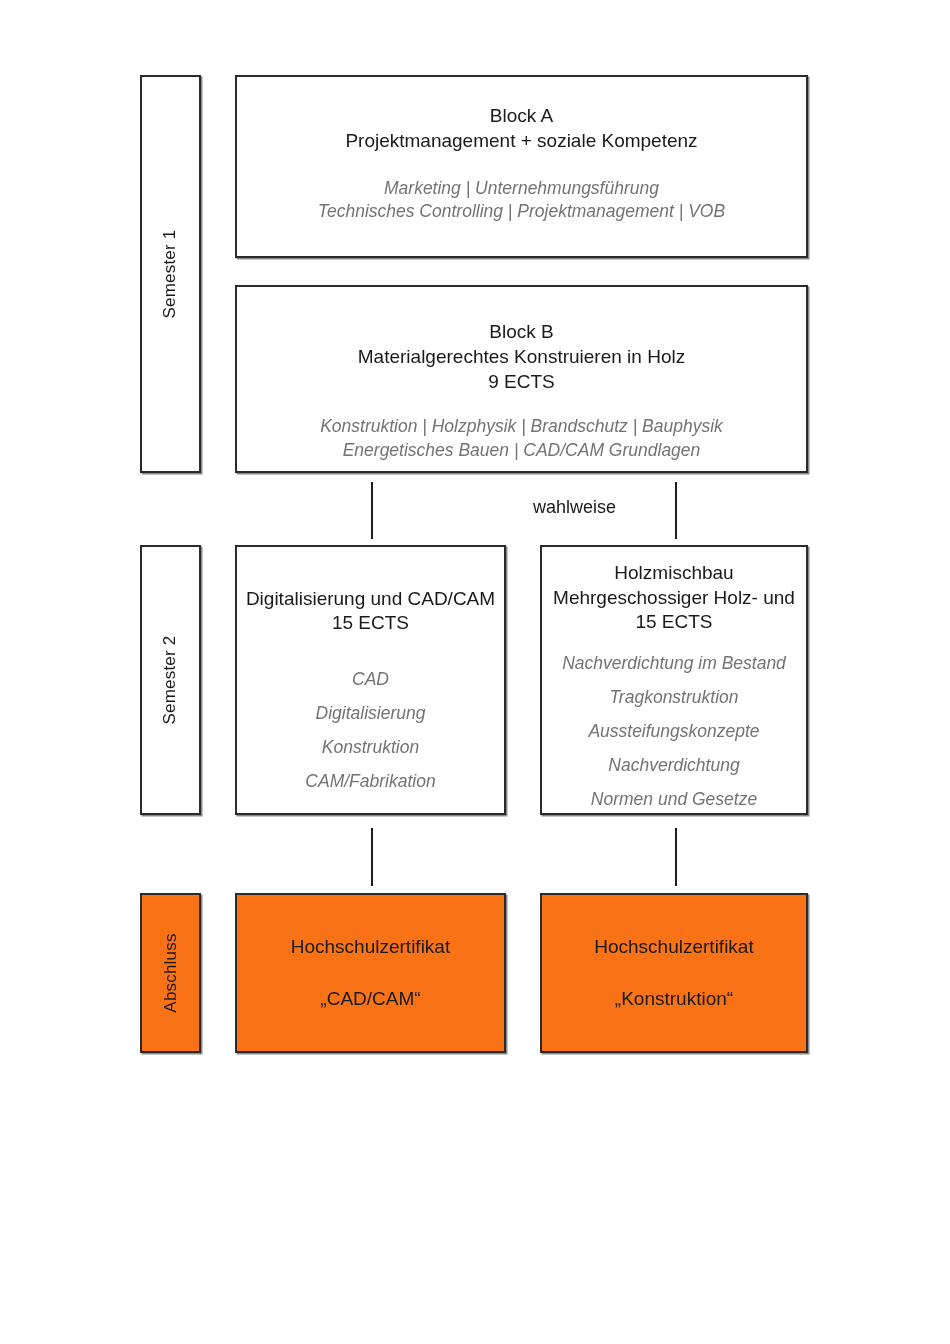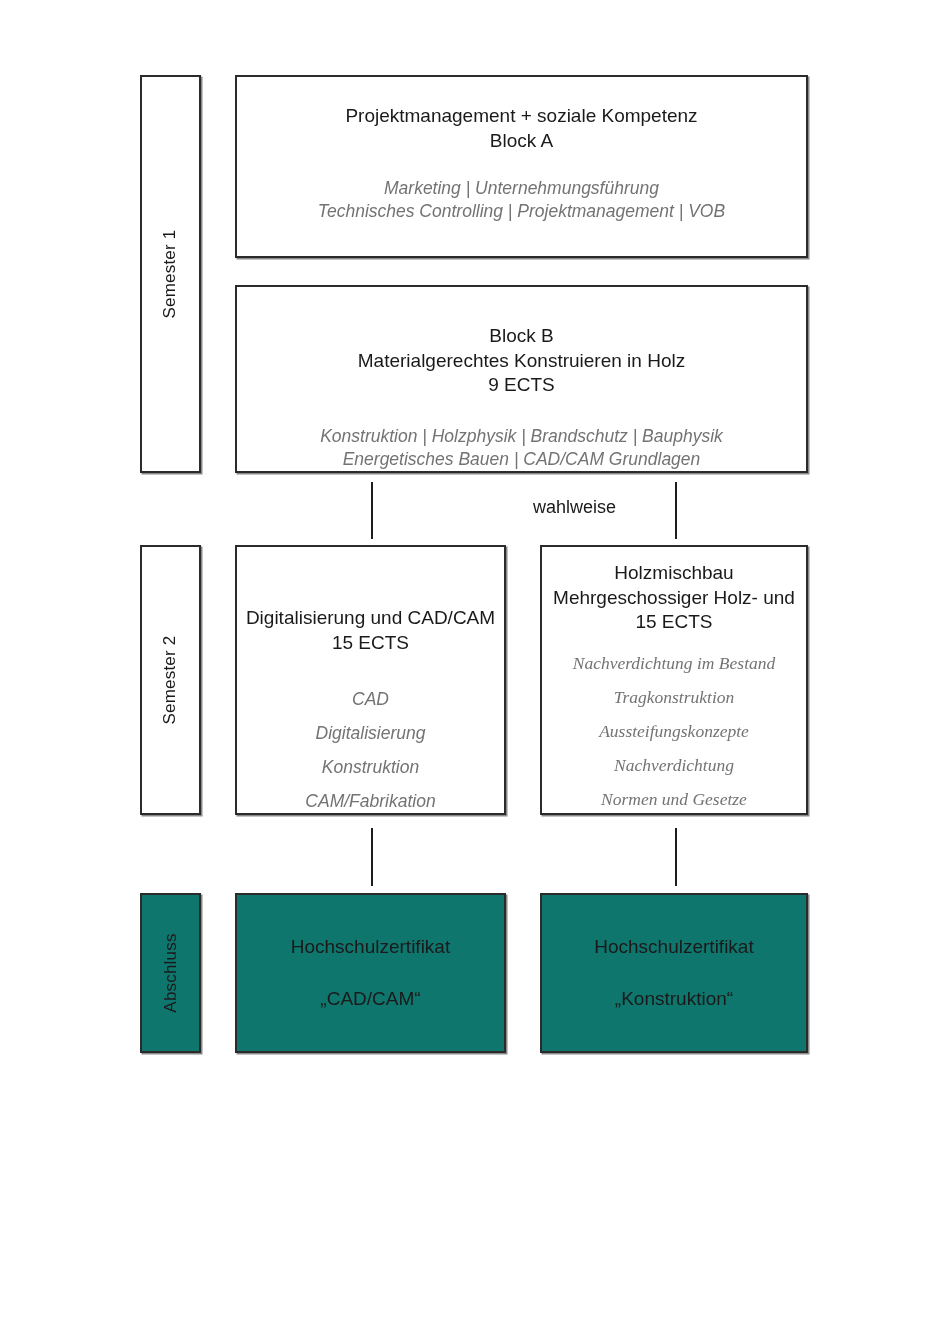--- a/index.html
+++ b/index.html
@@ -24,21 +24,21 @@
 
   
   .box {
     position: absolute;
     box-sizing: border-box;
     border: 2px solid #2b2b2b;
     background: #ffffff;
     box-shadow: 1.5px 1.5px 0 rgba(40,40,40,0.55);
   }
   .box.shaded {
-    background: #0f766e;
+    background: #f97316;
   }
 
   
   .side-label {
     position: absolute;
     left: 0; top: 0;
     width: 100%;
     height: 100%;
     display: flex;
     align-items: center;
@@ -114,32 +114,32 @@
 
   <div class="box" style="left:140px; top:75px; width:61px; height:398px;">
     <div class="side-label">
       <span>Semester 1</span>
     </div>
   </div>
 
   <div class="box" style="left:235px; top:75px; width:573px; height:183px;">
     <div class="content" style="padding-top:27px; justify-content:flex-start;">
       <div class="title-block">
+        <div class="line">Block A</div>
         <div class="line">Projektmanagement  + soziale Kompetenz</div>
-        <div class="line">Block A</div>
       </div>
       <div class="sub-block" style="margin-top:24px;">
         <div class="line">Marketing  |  Unternehmungsführung</div>
         <div class="line">Technisches Controlling  |  Projektmanagement  |  VOB</div>
       </div>
     </div>
   </div>
 
   <div class="box" style="left:235px; top:285px; width:573px; height:188px;">
-    <div class="content" style="padding-top:37px; justify-content:space-between;">
+    <div class="content" style="padding-top:24px; justify-content:center;">
       <div class="title-block">
         <div class="line">Block B</div>
         <div class="line">Materialgerechtes Konstruieren in Holz</div>
         <div class="line">9 ECTS</div>
       </div>
       <div class="sub-block" style="margin-top:21px;">
         <div class="line">Konstruktion  |  Holzphysik  |  Brandschutz   |  Bauphysik</div>
         <div class="line">Energetisches Bauen  |  CAD/CAM Grundlagen</div>
       </div>
     </div>
@@ -149,42 +149,42 @@
   <div class="connector" style="left:675px; top:482px; height:57px;"></div>
   <div class="conn-label" style="left:430px; top:497px; width:186px;">wahlweise</div>
 
   <div class="box" style="left:140px; top:545px; width:61px; height:270px;">
     <div class="side-label">
       <span>Semester 2</span>
     </div>
   </div>
 
   <div class="box" style="left:235px; top:545px; width:271px; height:270px;">
-    <div class="content" style="padding-top:20px; justify-content:flex-end;">
+    <div class="content" style="padding-top:20px; justify-content:center;">
       <div class="title-block">
         <div class="line">Digitalisierung und CAD/CAM</div>
         <div class="line">15 ECTS</div>
       </div>
       <div class="sub-block spaced" style="margin-top:32px;">
         <div class="line">CAD</div>
         <div class="line">Digitalisierung</div>
         <div class="line">Konstruktion</div>
         <div class="line">CAM/Fabrikation</div>
       </div>
     </div>
   </div>
 
   <div class="box" style="left:540px; top:545px; width:268px; height:270px;">
     <div class="content" style="padding-top:14px; justify-content:flex-start;">
       <div class="title-block">
         <div class="line">Holzmischbau</div>
         <div class="line">Mehrgeschossiger Holz- und</div>
         <div class="line">15 ECTS</div>
       </div>
-      <div class="sub-block spaced" style="margin-top:17px;font-family:Liberation Serif, serif;">
+      <div class="sub-block spaced" style="margin-top:17px;">
         <div class="line">Nachverdichtung im Bestand</div>
         <div class="line">Tragkonstruktion</div>
         <div class="line">Aussteifungskonzepte</div>
         <div class="line">Nachverdichtung</div>
         <div class="line">Normen und Gesetze</div>
       </div>
     </div>
   </div>
 
   <div class="connector" style="left:371px; top:828px; height:58px;"></div>

